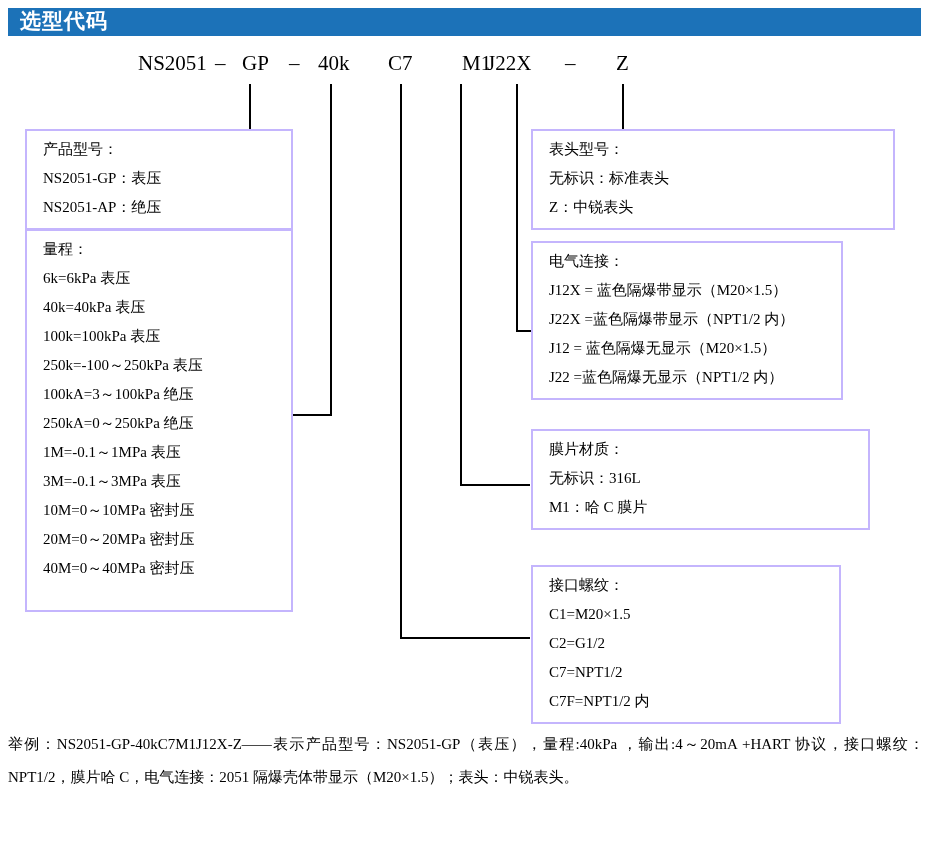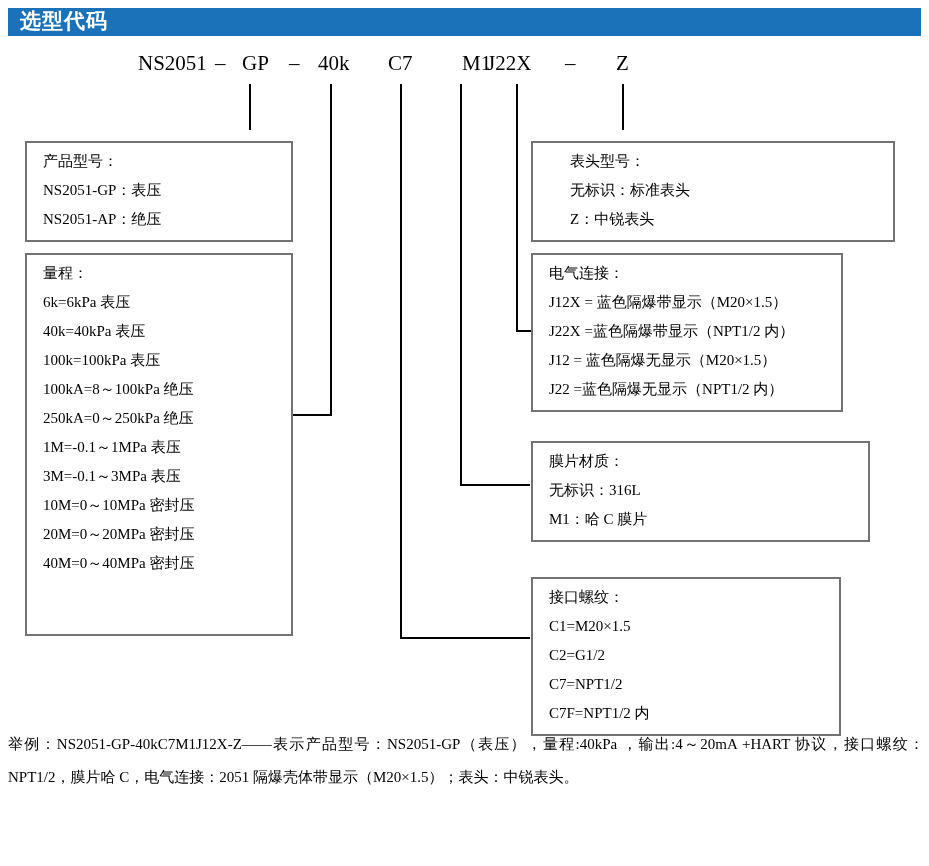--- a/index.html
+++ b/index.html
@@ -32,23 +32,22 @@
     font-family:"Liberation Serif","DejaVu Serif",serif;
     white-space:nowrap;
   }
 
   
   .vline{position:absolute;width:2px;background:#000;}
   .hline{position:absolute;height:2px;background:#000;}
 
   
   .box{
-    position:absolute;border:2px solid #737373;background:#fff;
+    position:absolute;border:2px solid #c4b5fd;background:#fff;
     box-sizing:border-box;
-    margin-top:12px;
   }
   .box .row{
     font-size:15px;line-height:15px;white-space:nowrap;
     font-family:"Liberation Serif","DejaVu Serif",serif;
   }
   .box .inner{padding:11px 0 0 16px;}
   .box .row{margin-bottom:14px;}
 
   
   .example{
@@ -96,37 +95,38 @@
 <div class="vline" style="left:622px;top:84px;height:46px;"></div>
 
 <div class="box" style="left:25px;top:129px;width:268px;height:101px;">
   <div class="inner">
     <div class="row">产品型号：</div>
     <div class="row">NS2051-GP：表压</div>
     <div class="row">NS2051-AP：绝压</div>
   </div>
 </div>
 
-<div class="box" style="left:25px;top:241px;width:268px;height:383px;">
+<div class="box" style="left:25px;top:229px;width:268px;height:383px;">
   <div class="inner">
     <div class="row">量程：</div>
     <div class="row">6k=6kPa 表压</div>
     <div class="row">40k=40kPa 表压</div>
     <div class="row">100k=100kPa 表压</div>
-    <div class="row">100kA=8～100kPa 绝压</div>
+    <div class="row">250k=-100～250kPa 表压</div>
+    <div class="row">100kA=3～100kPa 绝压</div>
     <div class="row">250kA=0～250kPa 绝压</div>
     <div class="row">1M=-0.1～1MPa 表压</div>
     <div class="row">3M=-0.1～3MPa 表压</div>
     <div class="row">10M=0～10MPa 密封压</div>
     <div class="row">20M=0～20MPa 密封压</div>
     <div class="row">40M=0～40MPa 密封压</div>
   </div>
 </div>
 
-<div class="box" style="left:531px;top:129px;width:364px;height:101px;padding-left:21px;">
+<div class="box" style="left:531px;top:129px;width:364px;height:101px;">
   <div class="inner">
     <div class="row">表头型号：</div>
     <div class="row">无标识：标准表头</div>
     <div class="row">Z：中锐表头</div>
   </div>
 </div>
 
 <div class="box" style="left:531px;top:241px;width:312px;height:159px;">
   <div class="inner">
     <div class="row">电气连接：</div>

